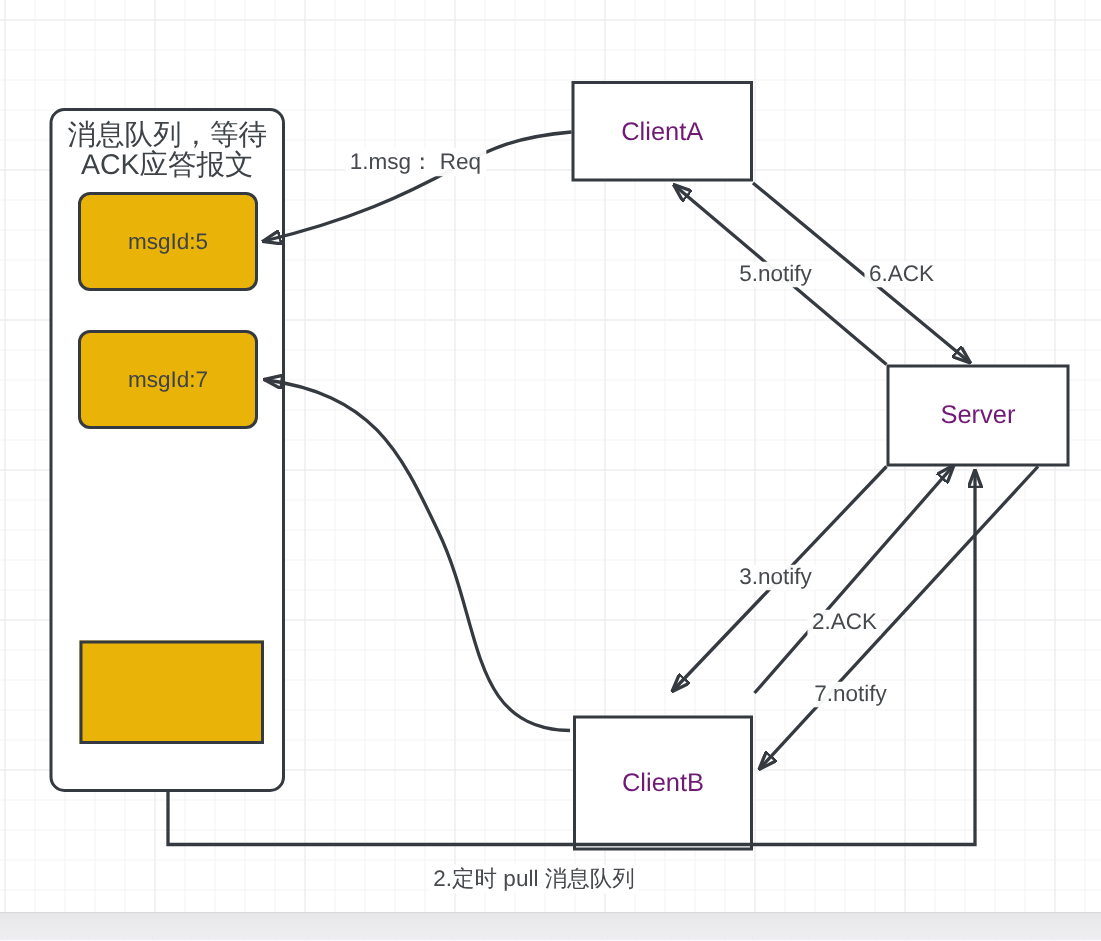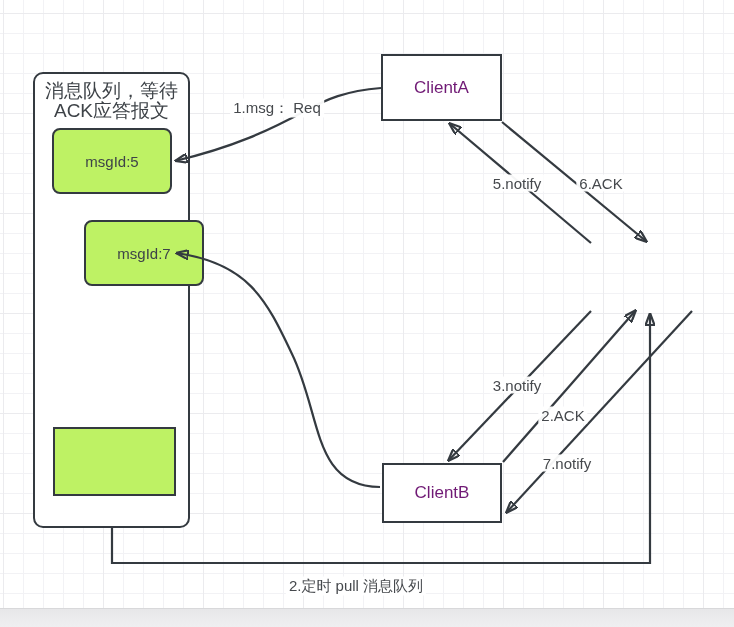--- a/index.html
+++ b/index.html
@@ -40,42 +40,42 @@
     line-height: 20px;
     color: #3e4348;
     white-space: pre-line;
   }
   .qitem {
     position: absolute;
     left: 17px;
     width: 120px; height: 66px;
     border: 2px solid #343a40;
     border-radius: 8px;
-    background: #bef264;
+    background: #eab308;
     display: flex; align-items: center; justify-content: center;
     font-size: 15px;
     color: #3e4348;
   }
   .qitem.pos-1 { top: 54px; }
-  .qitem.pos-2 { top: 146px; margin-left: 32px; }
+  .qitem.pos-2 { top: 146px; }
   .qitem.pos-3 { top: 237px; }
   .qitem.pos-4 { top: 353px; left: 18px; width: 123px; height: 69px; border-radius: 0; }
 
   
   .node {
     position: absolute;
     border: 2.5px solid #343a40;
     background: #ffffff;
     display: flex; align-items: center; justify-content: center;
     font-size: 17px;
     color: #701a75;
   }
   .node.client-a { left: 381px; top: 54px;  width: 121px; height: 67px; }
   .node.server   { left: 591px; top: 243px; width: 122px; height: 68px; }
-  .node.client-b { left: 382px; top: 463px; width: 120px; height: 60px; }
+  .node.client-b { left: 382px; top: 477px; width: 120px; height: 90px; }
 
   
   svg.edges {
     position: absolute;
     left: 0; top: 0;
     width: 734px; height: 627px;
     pointer-events: none;
   }
   svg.edges path {
     fill: none;
@@ -117,20 +117,21 @@
 
   <div class="queue">
     <div class="queue-title">消息队列，等待
 ACK应答报文</div>
     <div class="qitem pos-1">msgId:5</div>
     <div class="qitem pos-2">msgId:7</div>
     <div class="qitem pos-4"></div>
   </div>
 
   <div class="node client-a">ClientA</div>
+  <div class="node server">Server</div>
   <div class="node client-b">ClientB</div>
 
   <svg class="edges" viewBox="0 0 734 627" xmlns="http://www.w3.org/2000/svg">
     <defs>
       <marker id="arrow" viewBox="0 0 13 10" markerWidth="13" markerHeight="10" refX="12.5" refY="5" orient="auto" markerUnits="userSpaceOnUse">
         <path d="M0.5,0.5 L12.5,5 L0.5,9.5 Z" fill="#343a40" stroke="none"></path>
       </marker>
     </defs>
 
     <path d="M381,88 C345,91 327,99 305,111 C270,130 234,147 175,161" marker-end="url(#arrow)"></path>

